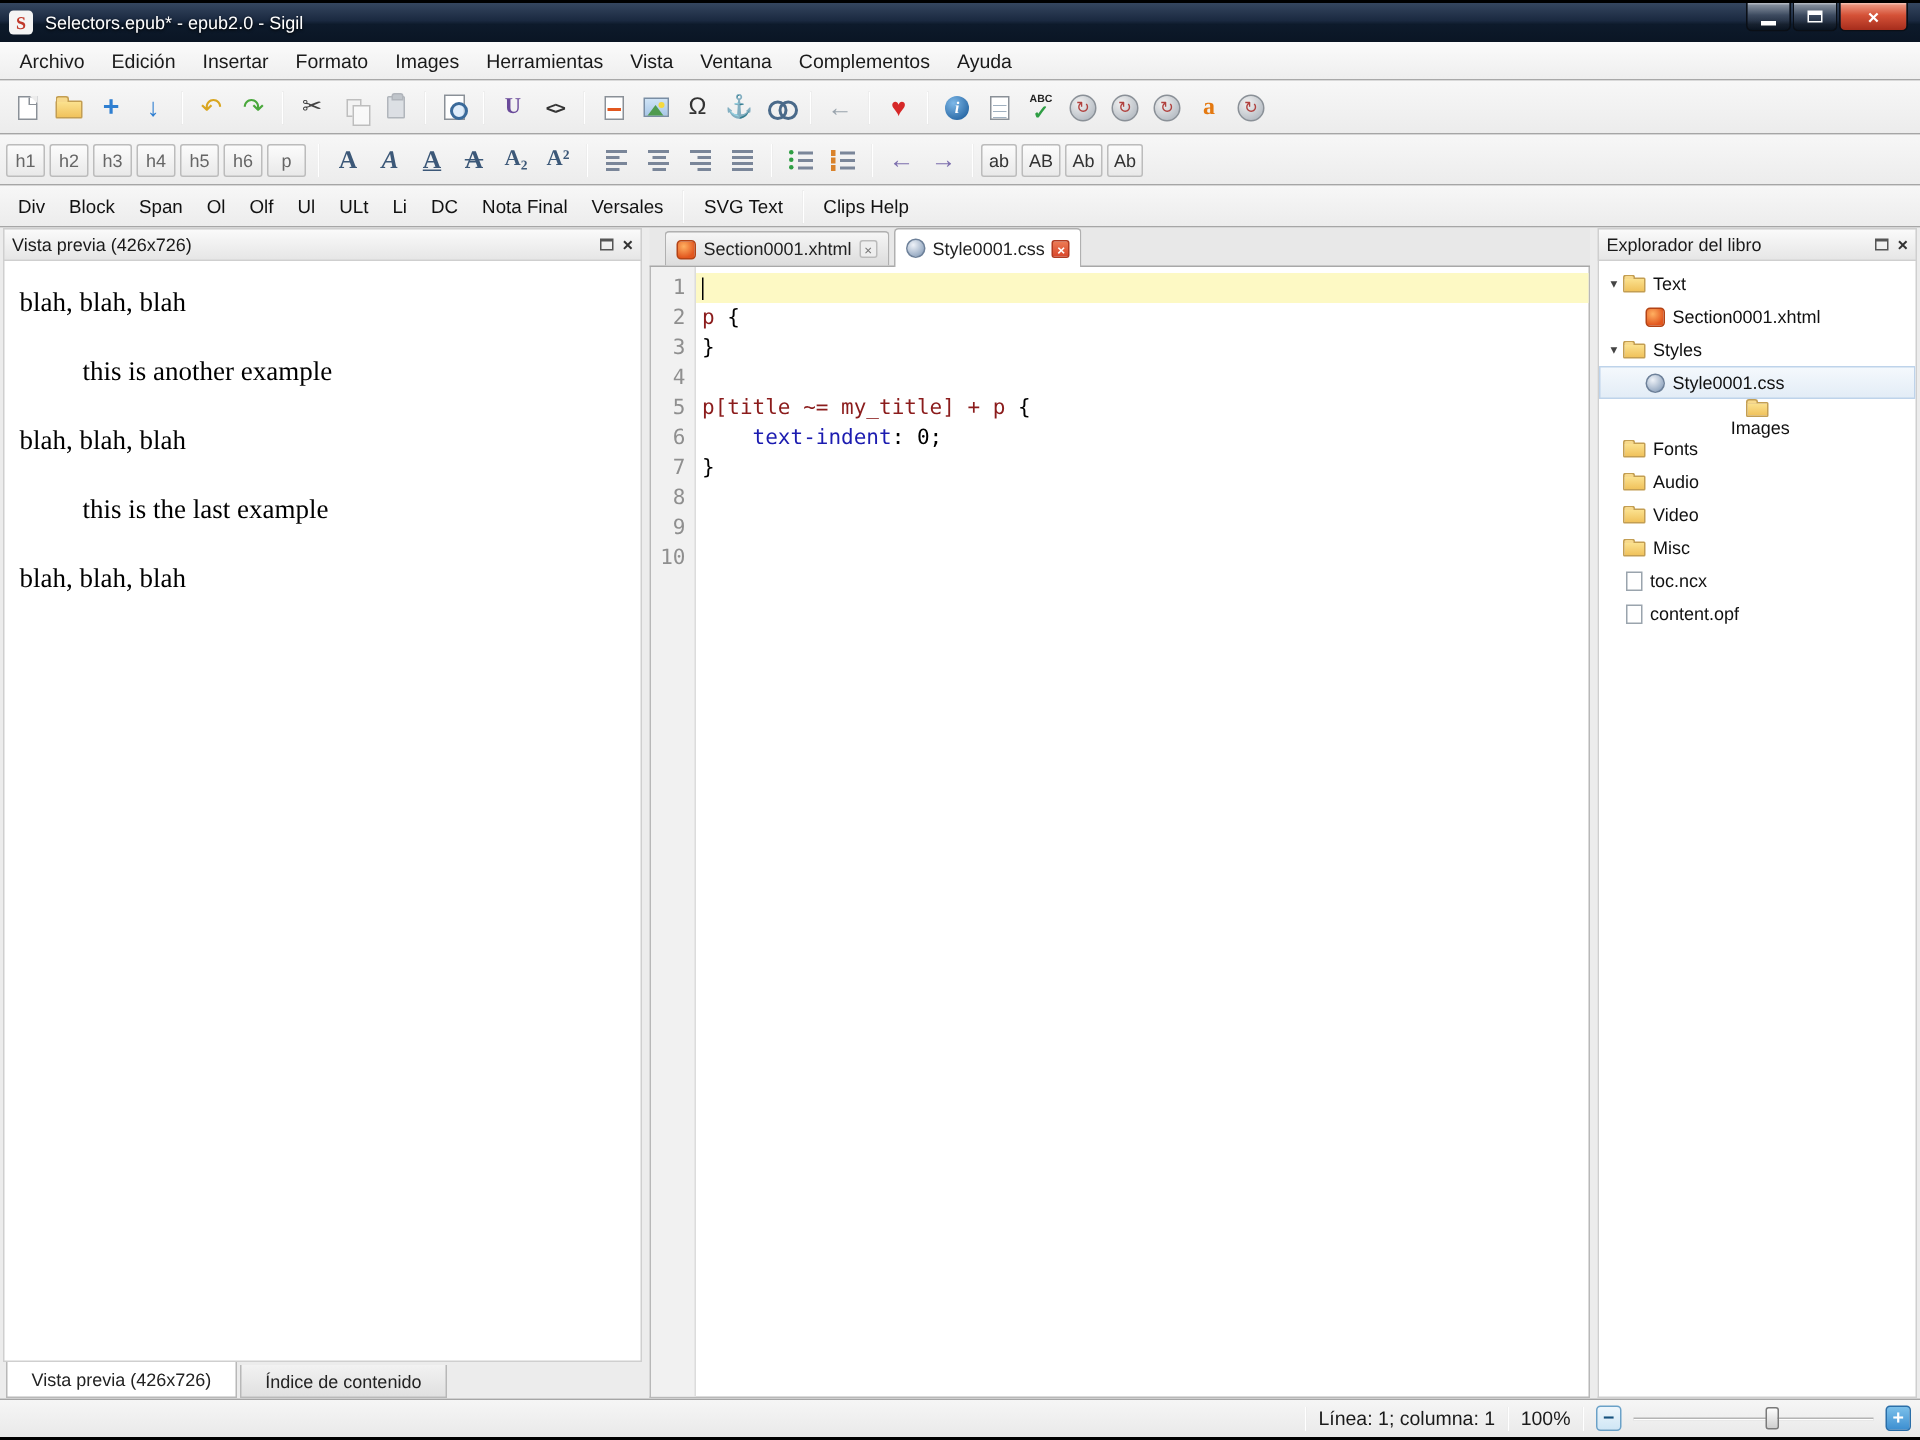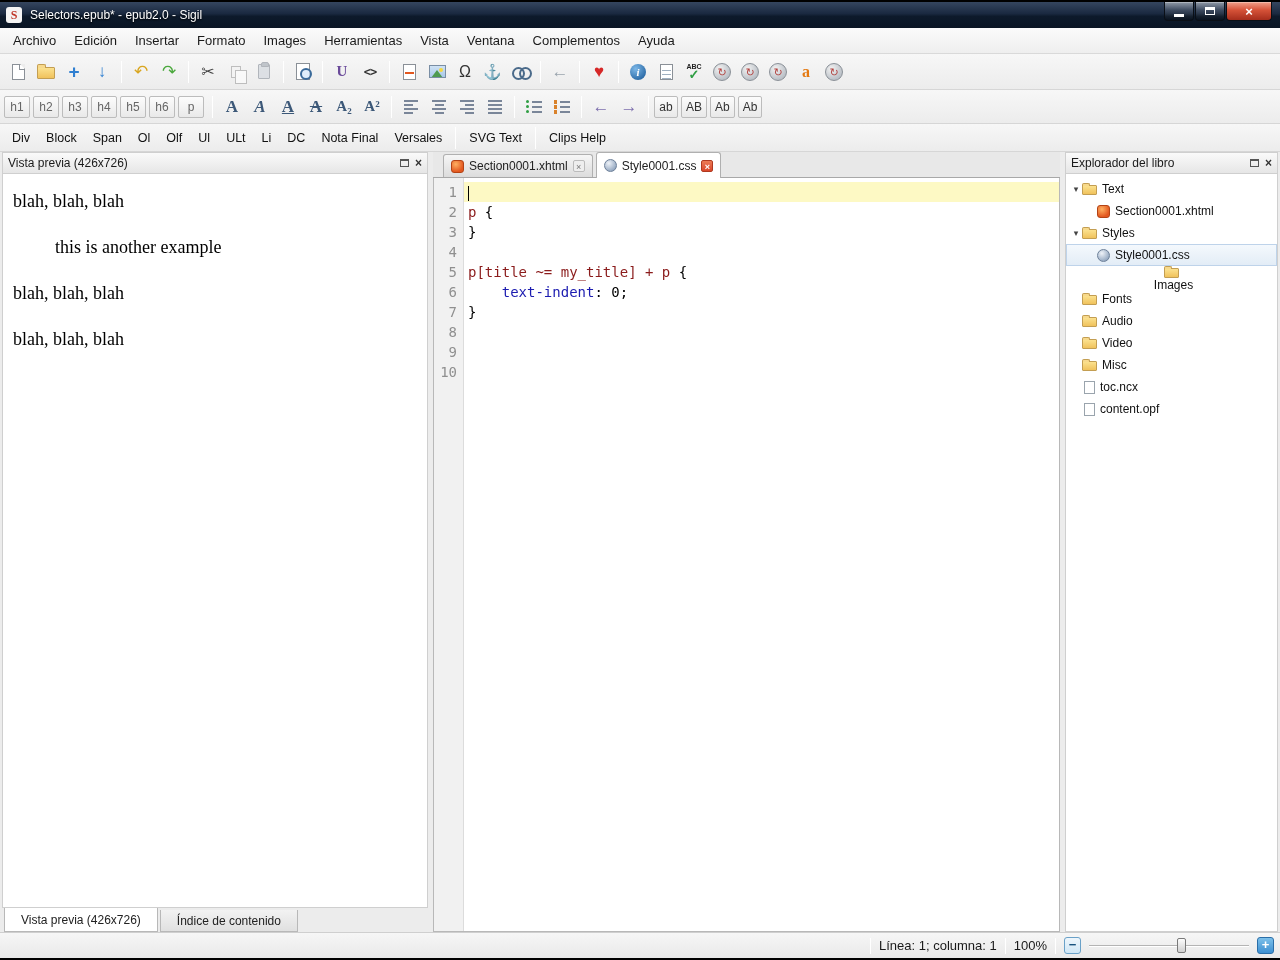--- a/index.html
+++ b/index.html
@@ -422,20 +422,21 @@
         <span>Vista previa (426x726)</span>
         <span class="ph-btns">
           <span class="ph-float"></span>
           <span class="ph-close">×</span>
         </span>
       </div>
       <div class="preview-body">
           <p class="pv-p">blah, blah, blah</p>
           <p class="pv-p indent">this is another example</p>
           <p class="pv-p">blah, blah, blah</p>
+          <p class="pv-p indent">this is the last example</p>
           <p class="pv-p">blah, blah, blah</p>
         </div>
       <div class="preview-tabs">
           <div class="pv-tab active">Vista previa (426x726)</div>
           <div class="pv-tab">Índice de contenido</div>
         </div>
     </div>
 
     <div class="vsplit"></div>
 

